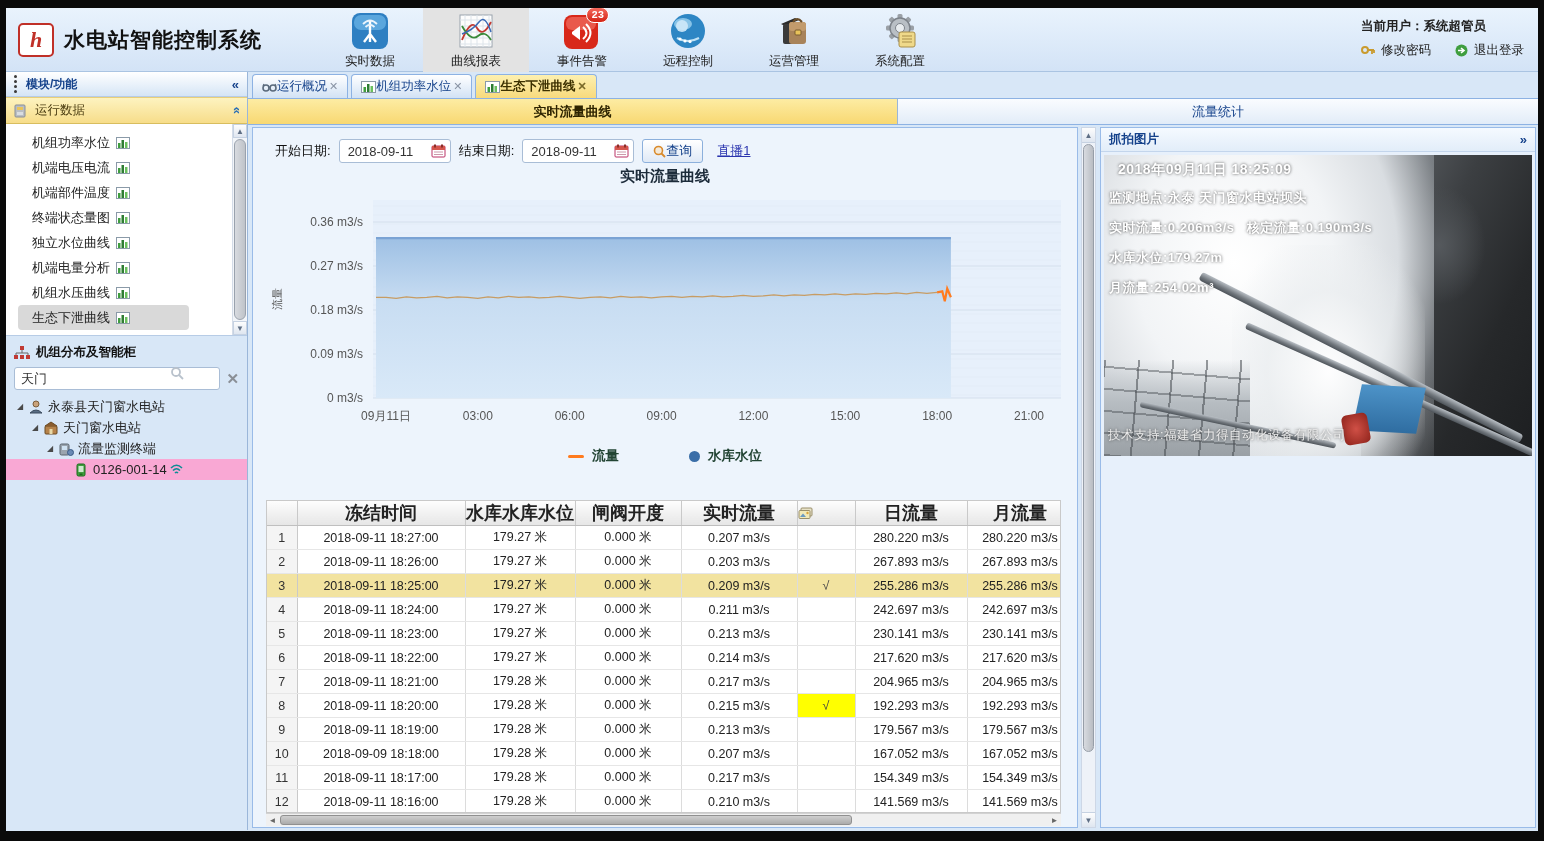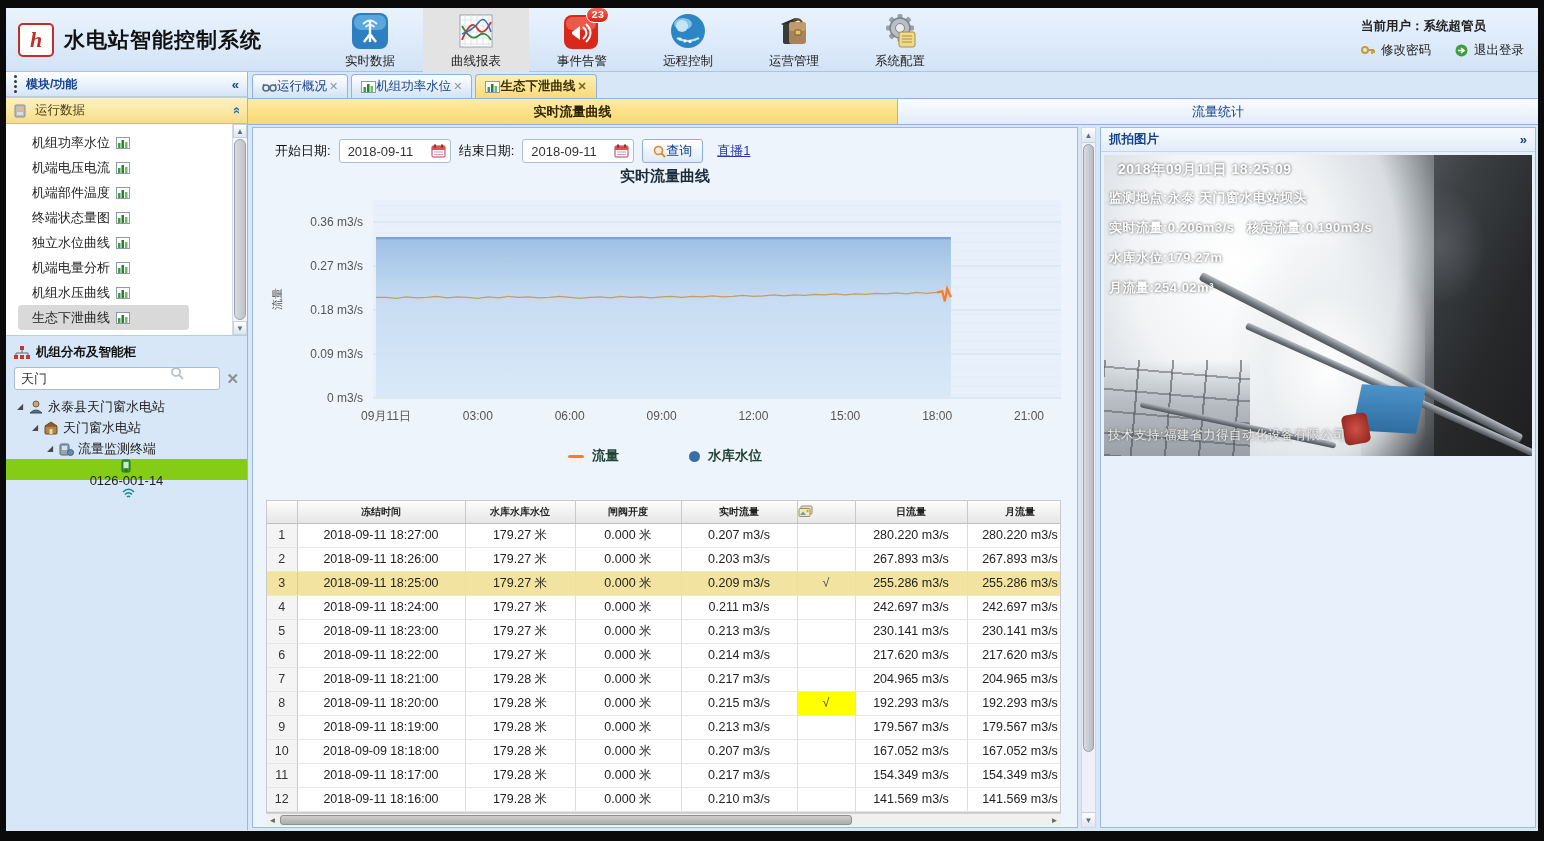--- a/index.html
+++ b/index.html
@@ -64,21 +64,21 @@
   .tree-hd-title { font-size:12.5px; font-weight:bold; color:#111; }
   .search-row { display:flex; align-items:center; padding:2px 8px 6px 8px; gap:6px; }
   .search-input { flex:1; height:23px; background:#fff; border:1px solid #a9bdd6; border-radius:3px;
                   font-size:13px; color:#333; padding:0 22px 0 6px; outline:none;
                   font-family:"Liberation Sans",sans-serif; }
   .search-mag { position:absolute; right:36px; margin-top:-1px; }
   .search-wrap { position:relative; flex:1; display:flex; }
   .clear-x { color:#8a8f96; font-weight:bold; font-size:15px; cursor:pointer; }
   .tree { font-size:13px; color:#222; }
   .tree-row { height:21px; display:flex; align-items:center; cursor:pointer; }
-  .tree-row.sel { background:#84cc16;flex-direction:column; }
+  .tree-row.sel { background:#f9a8d4; }
   .tw { display:inline-block; text-align:center; }
   .tree-arrow { width:12px; font-size:8px; color:#4a4a4a; }
   .tree-icon { width:16px; height:14px; margin:0 4px 0 2px; }
   .sig { margin-left:3px; }
 
   
   .main-col { flex:1; display:flex; flex-direction:column; }
   .tabbar { height:27px; display:flex; align-items:flex-end; padding-left:4px; gap:3px;
             border-bottom:1px solid #8db2e3; background:#d8e7f7; }
   .tab { height:24px; display:flex; align-items:center; gap:0; padding:0 9px;
@@ -112,21 +112,21 @@
   .legend-row { display:flex; justify-content:center; gap:70px; align-items:center; height:24px; font-size:13.5px; color:#243; font-weight:bold; }
   .leg-item { display:flex; align-items:center; gap:8px; cursor:pointer; }
   .leg-dash { width:16px; height:3px; border-radius:2px; }
   .leg-dot { width:11px; height:11px; border-radius:50%; }
 
   
   .table-wrap { position:absolute; left:13px; right:16px; top:372px; bottom:14px; overflow:hidden;
                 border:1px solid #c9c9c9; background:#fff; }
   table { border-collapse:collapse; width:100%; table-layout:fixed; }
   th { background:linear-gradient(#fdfdfd,#e6e6e6); border-right:1px solid #c9c9c9; border-bottom:1px solid #bfbfbf;
-       font-size:10px; color:#222; height:22px; font-weight:bold; }
+       font-size:18px; color:#222; height:22px; font-weight:bold; }
   td { border-right:1px solid #dcdcdc; border-bottom:1px solid #e6e6e6; font-size:12.5px; color:#222;
        height:24px; text-align:center; background:#fff; }
   tr.hl td { background:#f2e3a0; }
   td.rowno { background:#f4f4f4; border-right:1px solid #c9c9c9; color:#333; }
   td.chk { background:#ffff00; color:#444; }
   col.c-no{width:30px} col.c-time{width:168px} col.c-level{width:110px} col.c-gate{width:106px}
   col.c-flow{width:116px} col.c-chk{width:58px} col.c-day{width:112px} col.c-mon{width:106px}
 
   
   .h-sb { position:absolute; left:13px; right:16px; bottom:1px; height:13px; background:#f0f0f0;

